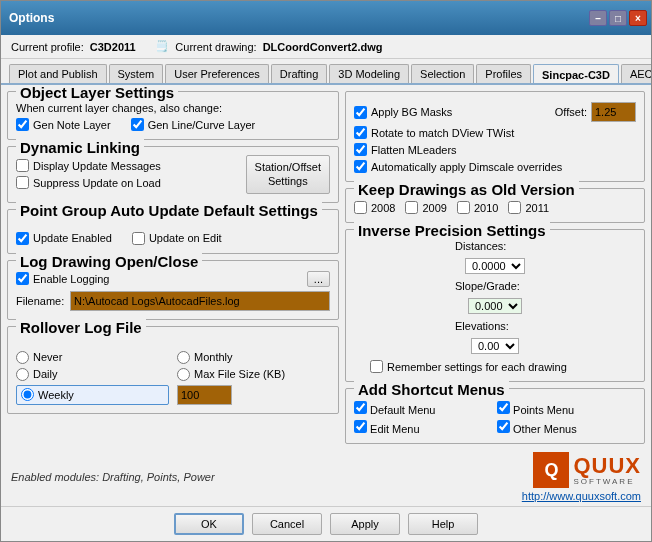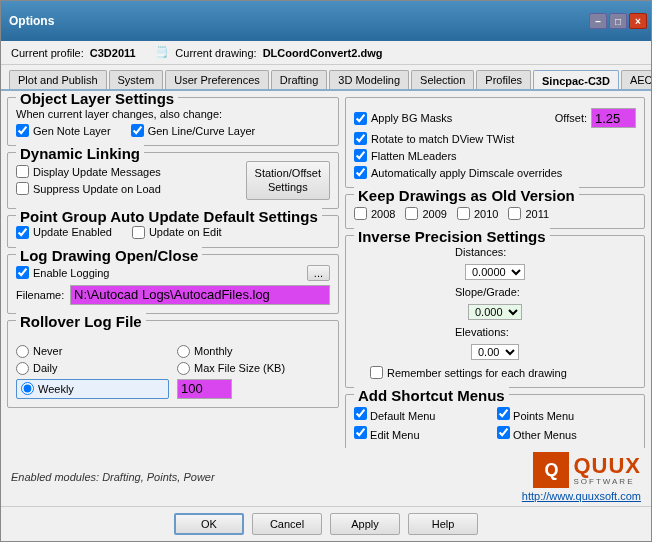--- a/index.html
+++ b/index.html
@@ -11,21 +11,21 @@
       background: #f0f0f0;
       border: 1px solid #888;
       box-shadow: 2px 2px 8px rgba(0,0,0,0.4);
       display: flex;
       flex-direction: column;
     }
     
     .title-bar {
       background: linear-gradient(to bottom, #4a8fc0, #2a6a9c);
       color: white;
-      height: 40px;
+      height: 34px;
       display: flex;
       align-items: center;
       justify-content: space-between;
       padding: 0 4px 0 8px;
       font-size: 12px;
       font-weight: bold;
       gap: 32px;
     }
     
     .title-bar-buttons { display: flex; gap: 2px; }
@@ -129,22 +129,22 @@
       border-radius: 2px;
       cursor: pointer;
       font-size: 11px;
       text-align: center;
       line-height: 1.3;
     }
     
     .text-input {
       border: 1px solid #aaa;
       padding: 1px 3px;
-      font-size: 13px;
-      background: #d946ef;
+      font-size: 11px;
+      background: #a16207;
       height: 20px;
     }
     
     .filename-row { display: flex; align-items: center; gap: 4px; margin-top: 4px; }
     .filename-label { min-width: 50px; }
     .filename-input { flex: 1; }
     .browse-btn {
       padding: 1px 6px;
       background: linear-gradient(to bottom, #f5f5f5, #ddd);
       border: 1px solid #aaa;
@@ -280,21 +280,21 @@
           </div>
           <button class="station-btn">
             <span>Station/Offset</span><br>
             <span>Settings</span>
           </button>
         </div>
       </div>
 
       <div class="group-box">
         <div class="group-title">Point Group Auto Update Default Settings</div>
-        <div class="checkbox-row" style="margin-top:6px; gap:20px;">
+        <div class="checkbox-row" style="margin-top:18px; gap:20px;">
           <label>
             <input type="checkbox" checked="" style="">
             <span>Update Enabled</span>
           </label>
           <label>
             <input type="checkbox" style="">
             <span>Update on Edit</span>
           </label>
         </div>
       </div>

